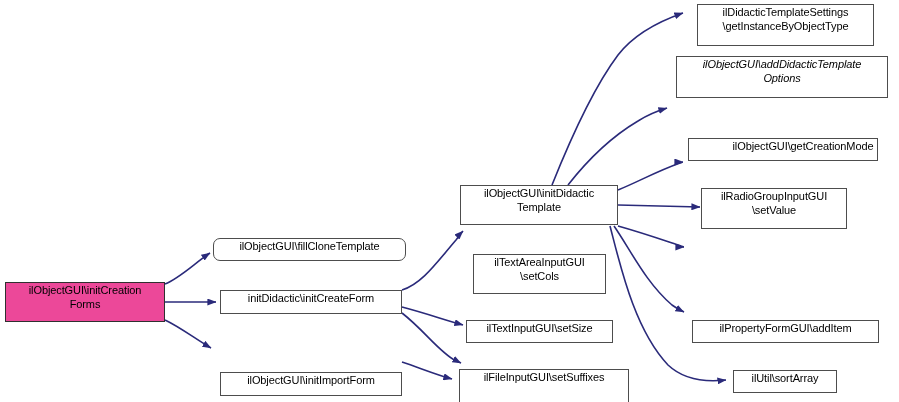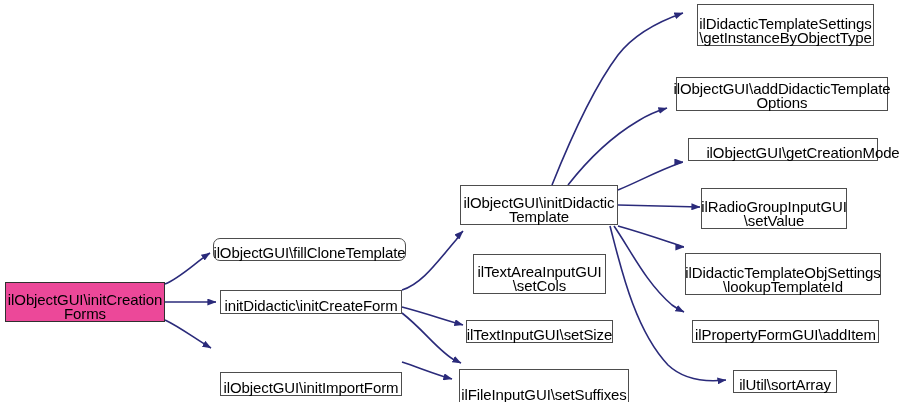--- a/index.html
+++ b/index.html
@@ -24,24 +24,24 @@
     height: 402px;
     pointer-events: none;
   }
   .node {
     position: absolute;
     box-sizing: border-box;
     border: 1px solid #4d4d4d;
     background: #ffffff;
     color: #000000;
     display: flex;
-    align-items: flex-end;
+    align-items: flex-start;
     justify-content: center;
     text-align: center;
-    font-size: 15px;
+    font-size: 11px;
     line-height: 14px;
     letter-spacing: -0.1px;
     white-space: pre-line;
     z-index: 2;
   }
   .node.root {
     background: #ec4899;
     border: 1px solid #303030;
   }
   .node-label {
@@ -126,38 +126,34 @@
 
   <div class="node" style="left:459px; top:369px; width:170px; height:34px;">
     <span class="node-label">ilFileInputGUI\setSuffixes</span>
   </div>
 
   <div class="node" style="left:697px; top:4px; width:177px; height:42px;">
     <span class="node-label">ilDidacticTemplateSettings
 \getInstanceByObjectType</span>
   </div>
 
-  <div class="node" style="left:676px; top:77px; width:212px; height:34px;">
+  <div class="node" style="left:676px; top:56px; width:212px; height:42px;font-style:italic;">
     <span class="node-label">ilObjectGUI\addDidacticTemplate
 Options</span>
   </div>
 
   <div class="node" style="left:688px; top:138px; width:190px; height:23px;padding-left:40px;">
     <span class="node-label">ilObjectGUI\getCreationMode</span>
   </div>
 
   <div class="node" style="left:701px; top:188px; width:146px; height:41px;">
     <span class="node-label">ilRadioGroupInputGUI
 \setValue</span>
   </div>
 
-  <div class="node" style="left:685px; top:253px; width:196px; height:42px;">
-    <span class="node-label">ilDidacticTemplateObjSettings
-\lookupTemplateId</span>
-  </div>
 
   <div class="node" style="left:692px; top:320px; width:187px; height:23px;">
     <span class="node-label">ilPropertyFormGUI\addItem</span>
   </div>
 
   <div class="node" style="left:733px; top:370px; width:104px; height:23px;">
     <span class="node-label">ilUtil\sortArray</span>
   </div>
 
 </div>

